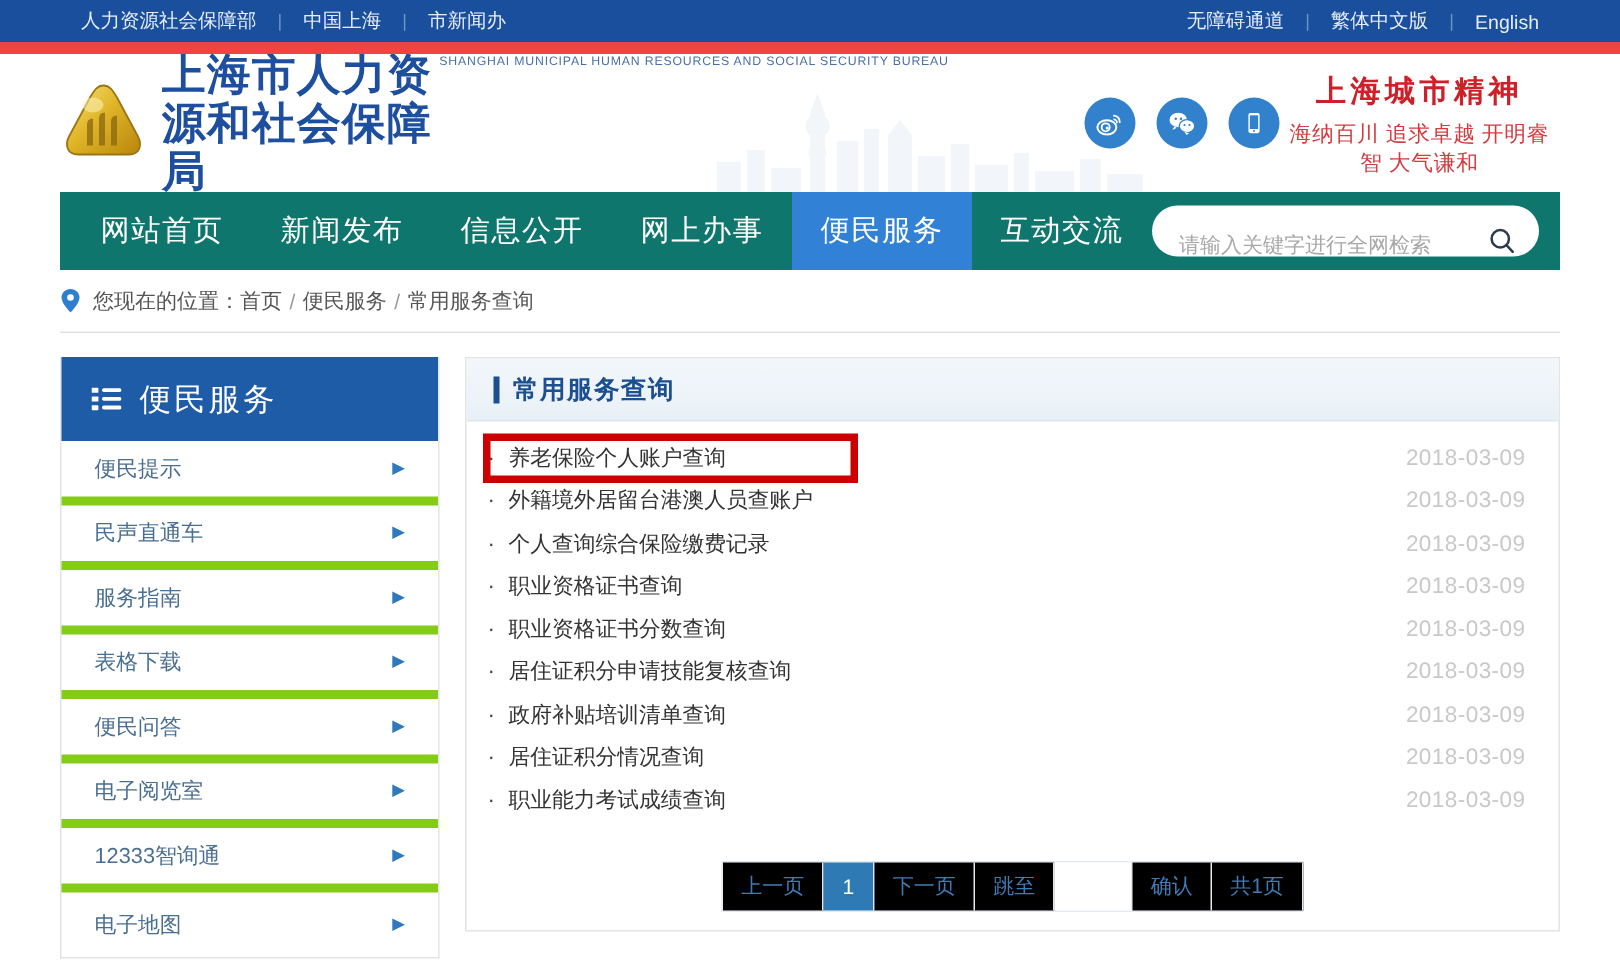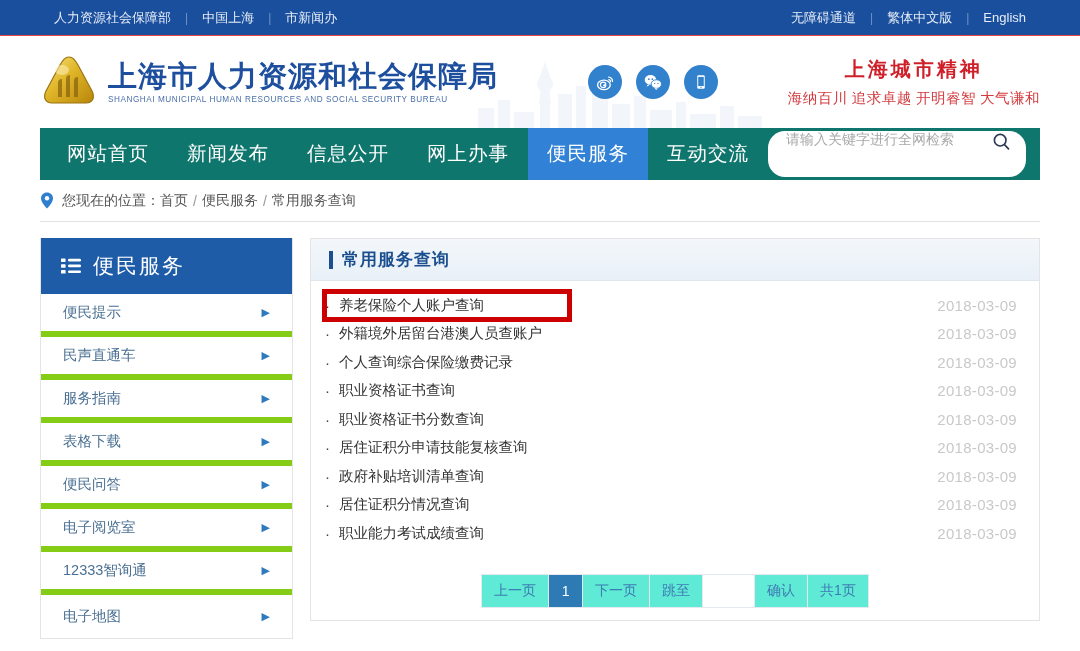--- a/index.html
+++ b/index.html
@@ -14,21 +14,21 @@
   
   .topbar {
     height: 36px;
     background: #1a4f9e;
     display: flex;
     align-items: center;
     justify-content: space-between;
     padding: 0 40px;
     color: #dbe6f5;
     font-size: 13px;
-    border-bottom: 1px solid #ef4444;
+    border-bottom: 8px solid #ef4444;
   }
   .topbar .group { display: flex; align-items: center; }
   .topbar a {
     color: #e6edf8;
     text-decoration: none;
     padding: 0 14px;
     white-space: nowrap;
   }
   .topbar .sep { color: #6f94c6; font-size: 12px; }
 
@@ -44,21 +44,21 @@
   }
   .skyline {
     position: absolute;
     left: 470px; bottom: 0;
     width: 300px; height: 72px;
     opacity: .35;
     pointer-events: none;
   }
   .logo-wrap { display: flex; align-items: center; z-index: 2; }
   .logo-mark { width: 58px; height: 58px; margin-right: 10px; flex: none; }
-  .logo-text { display: flex; flex-direction: column; justify-content: center; }
+  .logo-text { display: flex; justify-content: center; }
   .logo-cn {
     font-size: 29px;
     font-weight: bold;
     color: #1d4f9e;
     letter-spacing: 1px;
     line-height: 1.12;
     font-family: "DejaVu Sans", "Liberation Sans", sans-serif;
   }
   .logo-en {
     font-size: 8.2px;
@@ -122,25 +122,25 @@
     letter-spacing: 1px;
     cursor: pointer;
     white-space: nowrap;
     font-family: "DejaVu Sans", "Liberation Sans", sans-serif;
   }
   .nav-item.active { background: #3182d6; }
   .search-box {
     margin-left: auto;
     margin-right: 14px;
     width: 290px;
-    height: 46px;
+    height: 34px;
     background: #fff;
     border-radius: 17px;
     display: flex;
-    align-items: flex-start;
+    align-items: flex-end;
     padding: 0 14px 0 18px;
   }
   .search-box input {
     flex: 1;
     border: none;
     outline: none;
     font-size: 14px;
     color: #333;
     background: transparent;
     font-family: "Liberation Sans", sans-serif;
@@ -284,21 +284,21 @@
   .pager { display: flex; border: 1px solid #e3e9ef; border-right: none; height: 34px; }
   .pager > * {
     display: flex;
     align-items: center;
     justify-content: center;
     min-width: 52px;
     padding: 4px 12px;
     border-right: 1px solid #e3e9ef;
     font-size: 14px;
     color: #3f7bb5;
-    background: #5eead4;
+    background: #000000;
     cursor: pointer;
     white-space: nowrap;
   }
   .pager .current {
     background: #2e7ab5;
     color: #fff;
     min-width: 34px;
     padding: 0;
   }
   .pager .jump-input {

